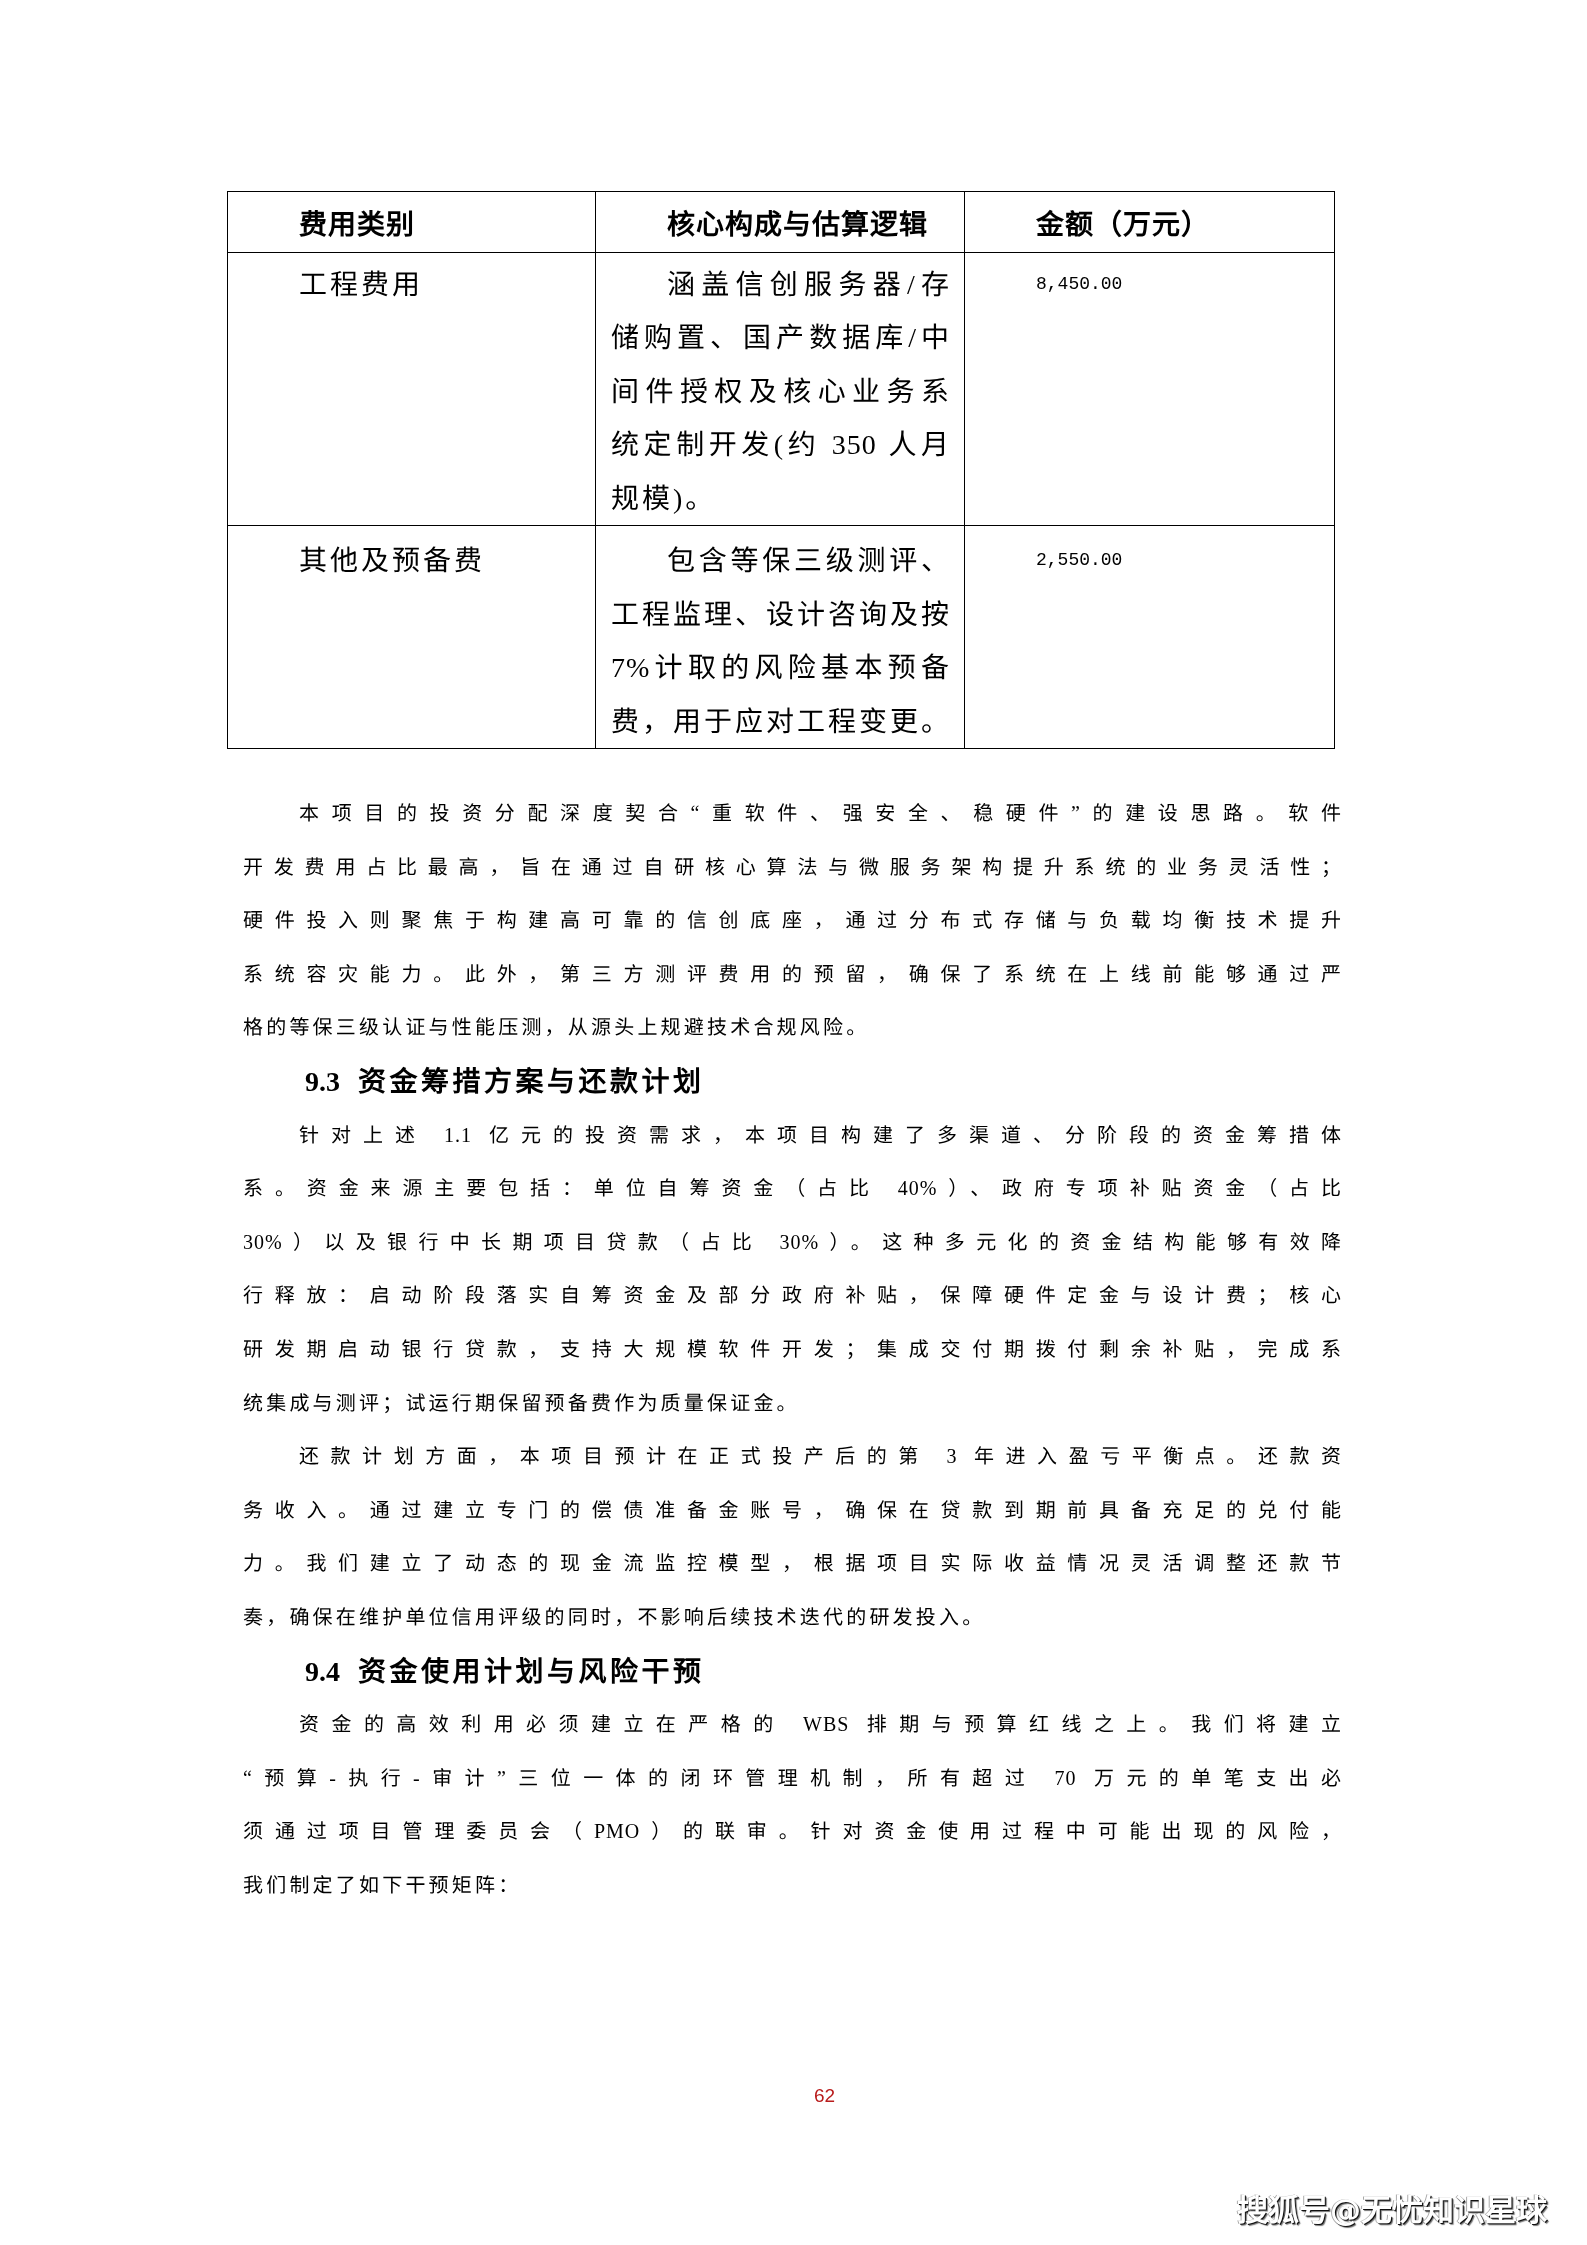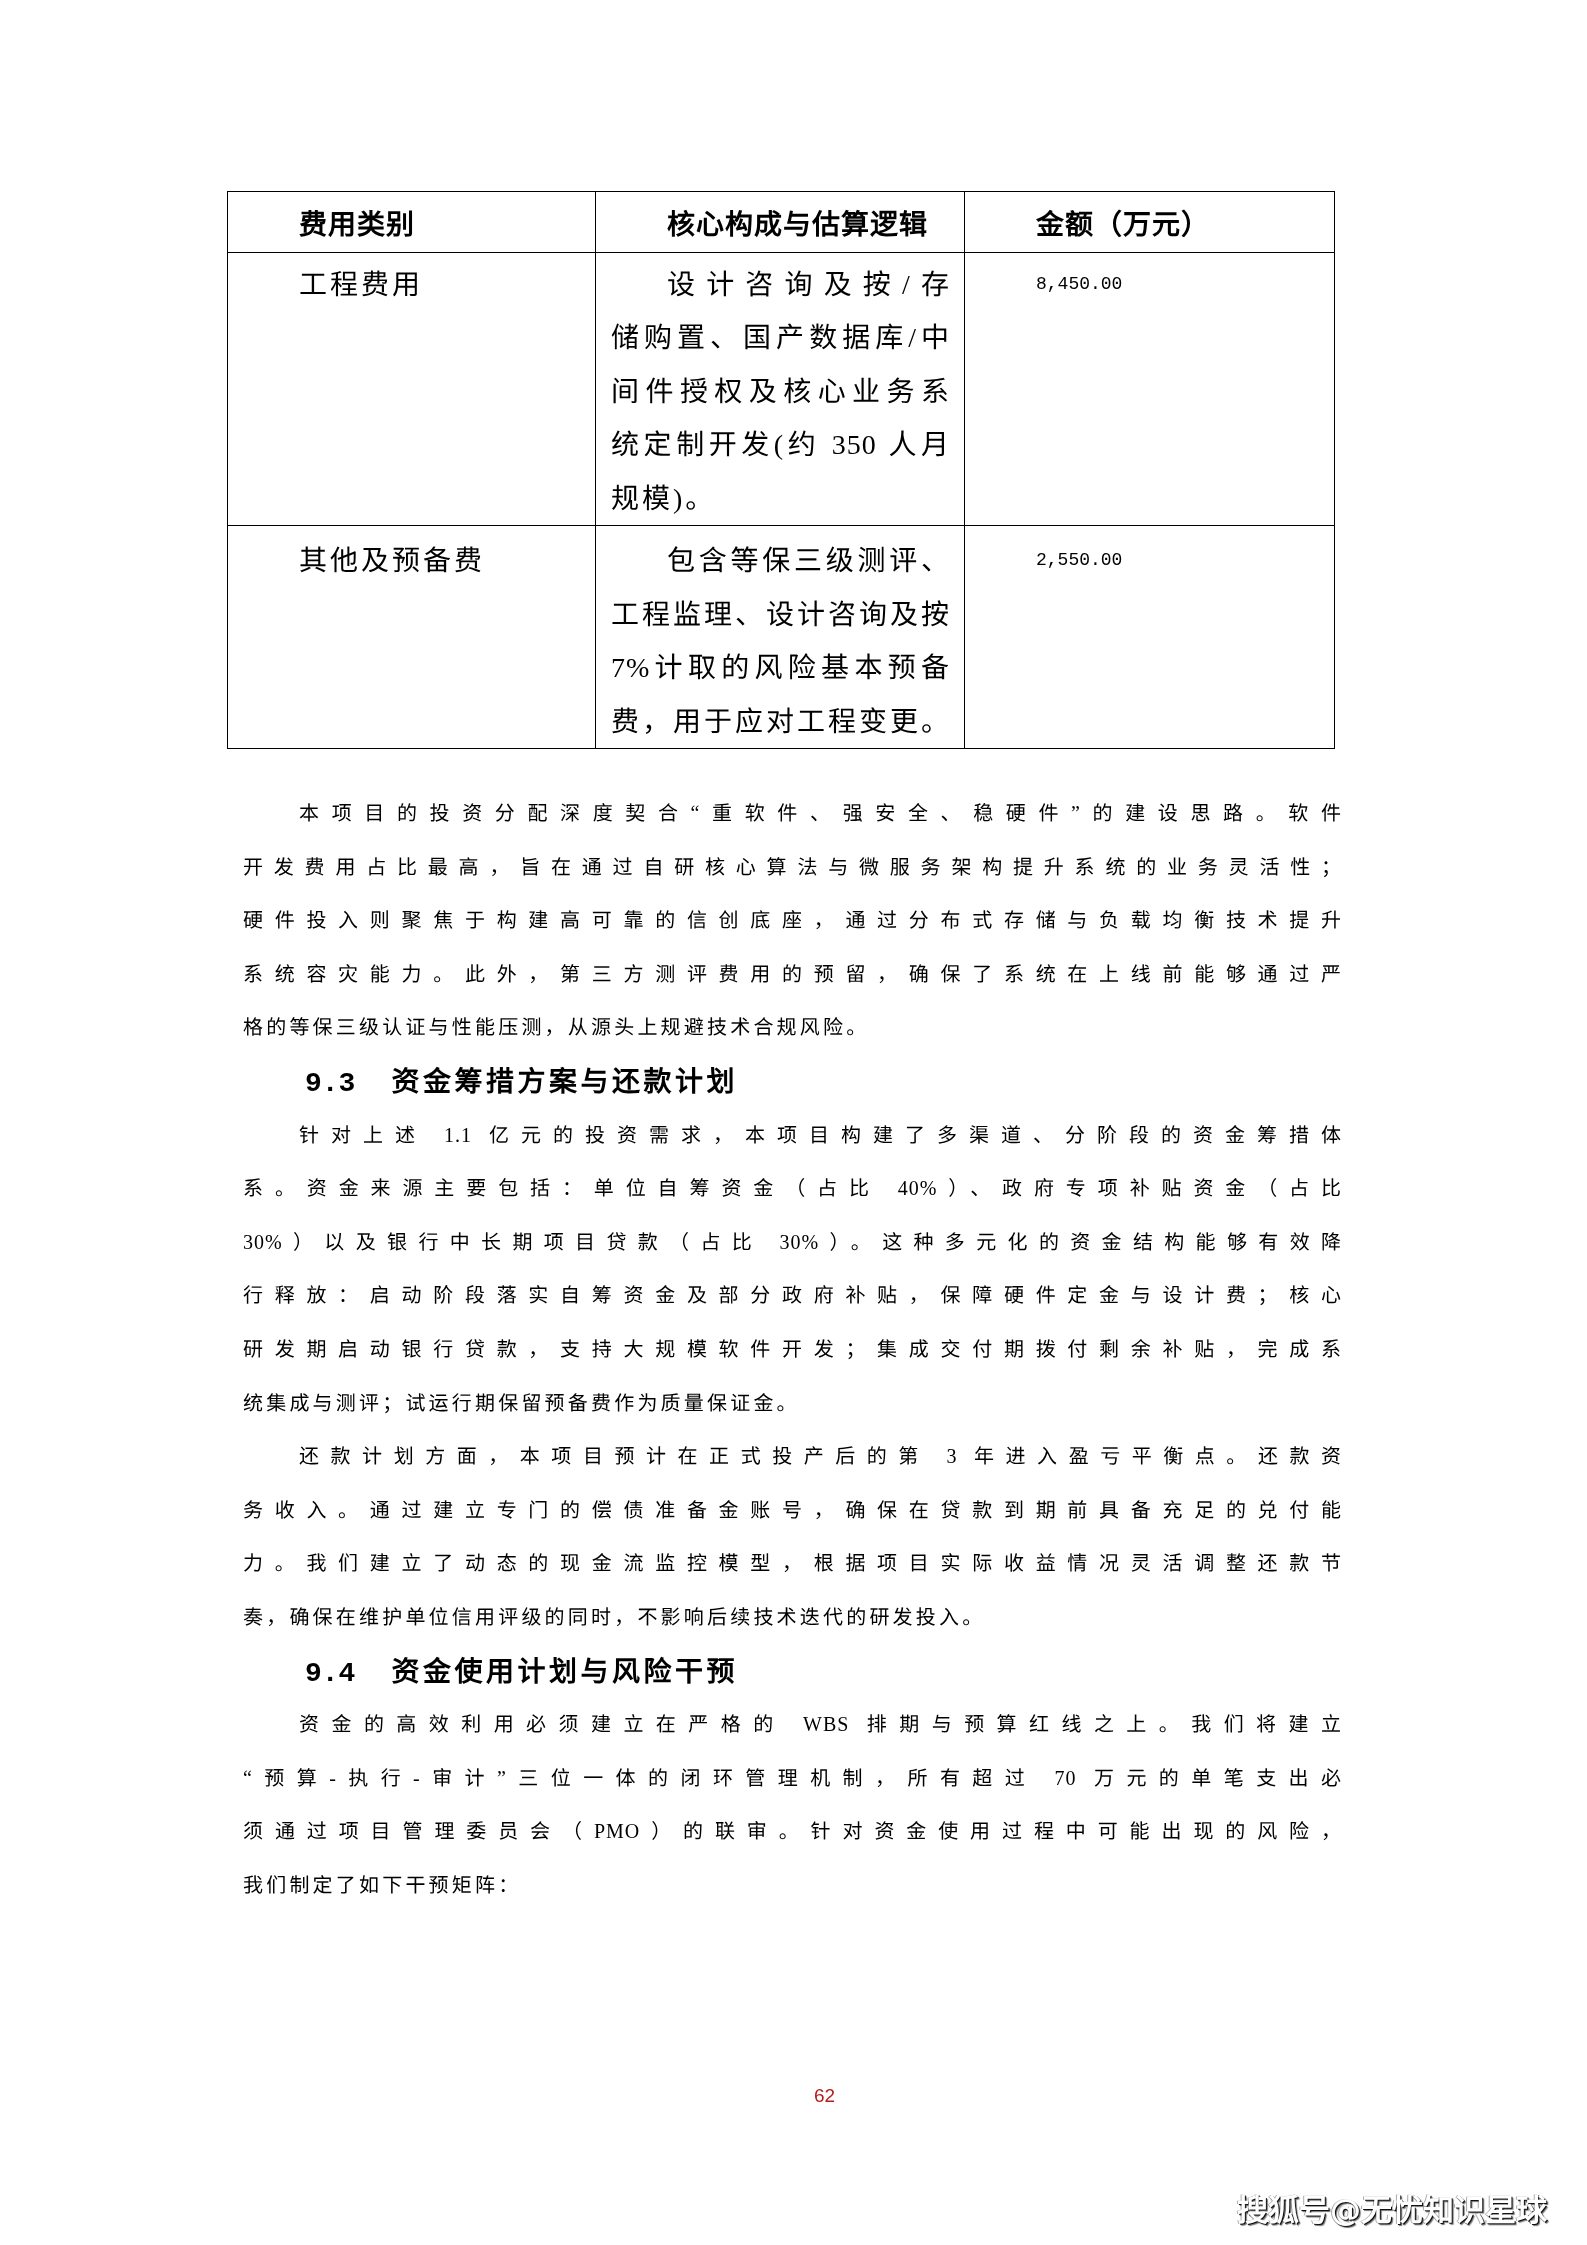--- a/index.html
+++ b/index.html
@@ -77,22 +77,22 @@
 
     .heading {
       height: 53.6px;
       line-height: 53.6px;
       font-size: 28px;
       font-weight: bold;
       padding-left: 62px;
       white-space: nowrap;
     }
     .heading .num {
-      font-family: Liberation Mono, monospace;
-      margin-right: 36px;
+      font-family: Liberation Serif, serif;
+      margin-right: 18px;
     }
     .heading .title { letter-spacing: 3.5px; }
 
     
     .page-number {
       position: absolute;
       left: 814px;
       top: 2085px;
       font-family: Liberation Sans, sans-serif;
       font-size: 19px;
@@ -135,21 +135,21 @@
           <div class="tline first hdr-text">金额（万元）</div>
         </th>
       </tr>
     </thead>
     <tbody>
       <tr class="r1">
         <td>
           <div class="tline first last">工程费用</div>
         </td>
         <td>
-          <div class="tline first">设计咨询及按/存</div>
+          <div class="tline first">涵盖信创服务器/存</div>
           <div class="tline">储购置、国产数据库/中</div>
           <div class="tline">间件授权及核心业务系</div>
           <div class="tline">统定制开发(约 350 人月</div>
           <div class="tline last">规模)。</div>
         </td>
         <td>
           <div class="tline first amount">8,450.00</div>
         </td>
       </tr>
       <tr class="r2">

